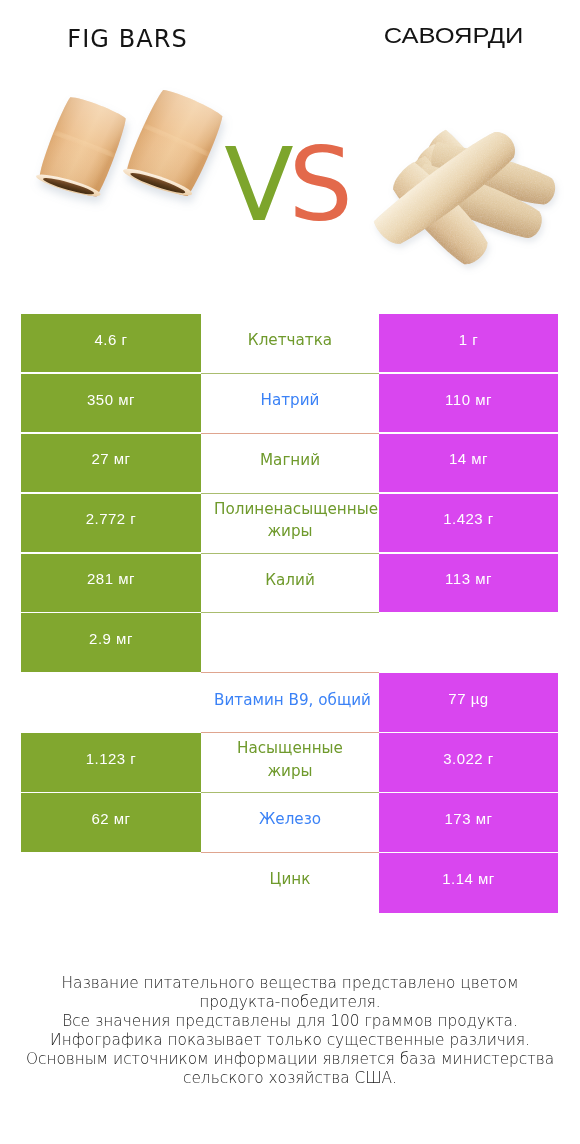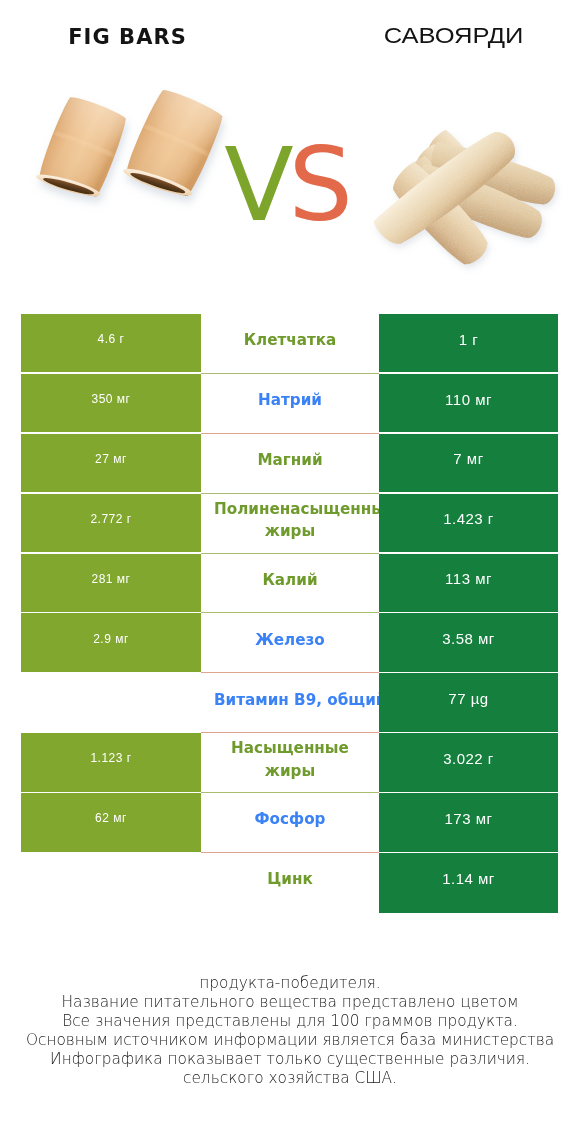--- a/index.html
+++ b/index.html
@@ -1,32 +1,32 @@
 <!DOCTYPE html>
 <html><head>
 <meta charset="utf-8">
 <title>FIG BARS vs САВОЯРДИ</title>
 <style>
   html,body{margin:0;padding:0;background:#fff;}
   body{width:580px;height:1144px;font-family:"Liberation Sans",sans-serif;overflow:hidden;}
   .page{position:relative;width:580px;height:1144px;background:#fff;}
 
   .title{position:absolute;color:#141414;text-align:center;white-space:nowrap;}
-  .title-left{left:0;width:254px;top:25px;font-family:"DejaVu Sans",sans-serif;font-weight:700;font-size:21px;letter-spacing:1.05px;text-indent:1.05px;}
+  .title-left{left:0;width:254px;top:25px;font-family:"DejaVu Sans",sans-serif;font-weight:400;font-size:24px;letter-spacing:1.05px;text-indent:1.05px;}
   .title-right{left:290px;width:327px;top:23px;font-family:"Liberation Sans",sans-serif;font-weight:400;font-size:22px;letter-spacing:0;transform:scaleX(1.16);transform-origin:center;}
 
   .hero{position:absolute;left:0;top:0;width:580px;height:300px;}
 
   .tbl{position:absolute;left:21px;top:314px;width:537px;}
   .row{position:relative;height:59.9px;}
   .cell{position:absolute;top:0;height:59.9px;display:flex;align-items:center;justify-content:center;text-align:center;}
-  .c-l{left:0;width:180px;background:#81a72f;color:#fff;font-family:"Liberation Sans",sans-serif;font-size:12px;letter-spacing:0.5px;}
+  .c-l{left:0;width:180px;background:#81a72f;color:#fff;font-family:"Liberation Sans",sans-serif;font-size:15px;letter-spacing:0.5px;}
   .c-m{left:193px;width:152px;background:transparent;font-family:"DejaVu Sans",sans-serif;font-size:15.2px;line-height:22.6px;z-index:1;white-space:pre;}
-  .c-r{left:358px;width:179px;background:#15803d;color:#fff;font-family:"Liberation Sans",sans-serif;font-size:15px;letter-spacing:0.5px;z-index:2;}
-  .c-m .inner{width:152px;position:relative;top:-3.3px;font-weight:bold;}
+  .c-r{left:358px;width:179px;background:#d946ef;color:#fff;font-family:"Liberation Sans",sans-serif;font-size:15px;letter-spacing:0.5px;z-index:2;}
+  .c-m .inner{width:152px;position:relative;top:-3.3px;}
   .c-l .inner,.c-r .inner{position:relative;top:-4.8px;}
   .sep-l{position:absolute;left:0;width:180px;height:1.5px;background:#fff;bottom:0;z-index:3;}
   .sep-r{position:absolute;left:358px;width:179px;height:1.5px;background:#fff;bottom:0;z-index:3;}
   .sep-m{position:absolute;left:180px;width:178px;height:1px;bottom:0;z-index:3;}
   .sep-m.g{background:#aabd6f;}
   .sep-m.o{background:#dfa58f;}
   .m-g{color:#6f9a2c;}
   .m-o{color:#3b82f6;}
   .row:last-child .sep-l,.row:last-child .sep-r,.row:last-child .sep-m{display:none;}
   .footer{position:absolute;left:0;top:974px;width:580px;text-align:center;
@@ -182,21 +182,21 @@
         <div class="sep-l"></div>
         <div class="sep-m o"></div>
         <div class="sep-r"></div>
       </div>
       <div class="row">
         <div class="cell c-l">
           <div class="inner">27 мг</div>
         </div>
         <div class="cell c-m m-g"><div class="inner">Магний</div></div>
         <div class="cell c-r">
-          <div class="inner">7 мг</div>
+          <div class="inner">14 мг</div>
         </div>
         <div class="sep-l"></div>
         <div class="sep-m g"></div>
         <div class="sep-r"></div>
       </div>
       <div class="row">
         <div class="cell c-l">
           <div class="inner">2.772 г</div>
         </div>
         <div class="cell c-m m-g"><div class="inner">Полиненасыщенные
@@ -217,24 +217,20 @@
           <div class="inner">113 мг</div>
         </div>
         <div class="sep-l"></div>
         <div class="sep-m g"></div>
         <div class="sep-r"></div>
       </div>
       <div class="row">
         <div class="cell c-l">
           <div class="inner">2.9 мг</div>
         </div>
-        <div class="cell c-m m-o"><div class="inner">Железо</div></div>
-        <div class="cell c-r">
-          <div class="inner">3.58 мг</div>
-        </div>
         <div class="sep-l"></div>
         <div class="sep-m o"></div>
         <div class="sep-r"></div>
       </div>
       <div class="row">
         <div class="cell c-m m-o"><div class="inner">Витамин B9, общий</div></div>
         <div class="cell c-r">
           <div class="inner">77 µg</div>
         </div>
         <div class="sep-l"></div>
@@ -251,37 +247,37 @@
           <div class="inner">3.022 г</div>
         </div>
         <div class="sep-l"></div>
         <div class="sep-m g"></div>
         <div class="sep-r"></div>
       </div>
       <div class="row">
         <div class="cell c-l">
           <div class="inner">62 мг</div>
         </div>
-        <div class="cell c-m m-o"><div class="inner">Фосфор</div></div>
+        <div class="cell c-m m-o"><div class="inner">Железо</div></div>
         <div class="cell c-r">
           <div class="inner">173 мг</div>
         </div>
         <div class="sep-l"></div>
         <div class="sep-m o"></div>
         <div class="sep-r"></div>
       </div>
       <div class="row">
         <div class="cell c-m m-g"><div class="inner">Цинк</div></div>
         <div class="cell c-r">
           <div class="inner">1.14 мг</div>
         </div>
       </div>
     </div>
 
   <div class="footer" id="footer">
+      <div>Название питательного вещества представлено цветом</div>
       <div>продукта-победителя.</div>
-      <div>Название питательного вещества представлено цветом</div>
       <div>Все значения представлены для 100 граммов продукта.</div>
+      <div>Инфографика показывает только существенные различия.</div>
       <div>Основным источником информации является база министерства</div>
-      <div>Инфографика показывает только существенные различия.</div>
       <div>сельского хозяйства США.</div>
     </div>
 </div>
 
 </body></html>

